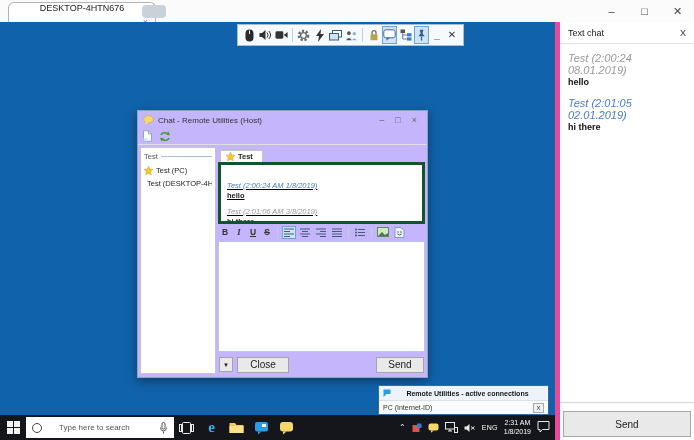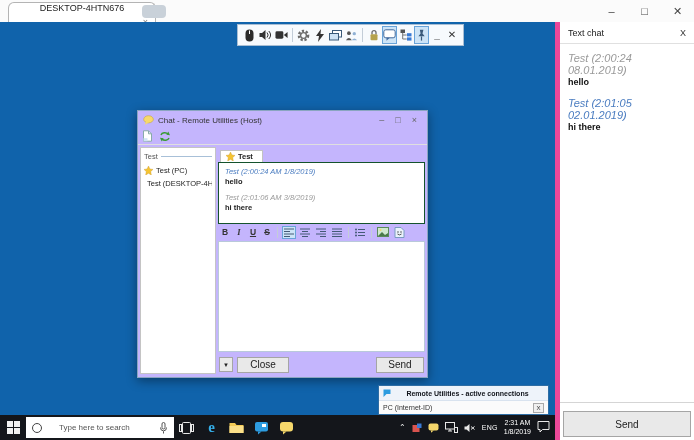--- a/index.html
+++ b/index.html
@@ -40,21 +40,21 @@
   .cw-toolbar { height:16px; display:flex; align-items:center; gap:6px; padding:0 4px; border-bottom:1px solid #dfdfdf; }
   .cw-body { flex:1; display:flex; padding:2px 2px 3px; gap:2px; min-height:0; }
   .cw-users { width:76px; background:#fff; border:1px solid #c4c4c4; padding:2px 3px; font-size:7.5px; color:#222; }
   .cw-users-header { display:flex; align-items:center; gap:3px; color:#555; margin:2px 0 5px; }
   .cw-users-header::after { content:""; flex:1; border-top:1px solid #a8c0d8; }
   .cw-user { display:flex; align-items:center; gap:3px; margin:3px 0; white-space:nowrap; overflow:hidden; }
   .cw-right { flex:1; display:flex; flex-direction:column; min-width:0; }
   .cw-tabrow { height:15px; display:flex; align-items:flex-end; padding-left:2px; }
   .cw-tab { display:flex; align-items:center; gap:3px; background:#fff; border:1px solid #c2c2c2; border-bottom:none;
     padding:1px 9px 1px 5px; font-size:7.5px; font-weight:bold; color:#222; }
-  .cw-msgs { height:62px; background:#fff; border:1px solid #14532d; padding:2px 6px; font-size:7.5px; overflow:hidden; }
+  .cw-msgs { height:62px; background:#fff; border:3px solid #14532d; padding:14px 6px; font-size:7.5px; overflow:hidden;text-decoration:underline; }
   .m-meta { font-style:italic; margin:2px 0 1px; }
   .m-meta.blue { color:#4a7cc0; } .m-meta.gray { color:#9a9a9a; }
   .m-text { font-weight:bold; color:#222; margin-bottom:7px; }
   .cw-format { height:15px; display:flex; align-items:center; gap:2px; padding:2px 1px 1px; font-size:8.5px; color:#333; }
   .fmt-btn { width:12px; text-align:center; font-weight:bold; }
   .fmt-btn.i { font-style:italic; font-family:"Liberation Serif",serif; }
   .fmt-btn.u { text-decoration:underline; }
   .fmt-btn.s { text-decoration:line-through; }
   .fmt-sep { width:1px; height:11px; background:#c3cdd8; margin:0 2px; }
   .fmt-icon { width:14px; height:13px; display:flex; align-items:center; justify-content:center; border:1px solid transparent; }

